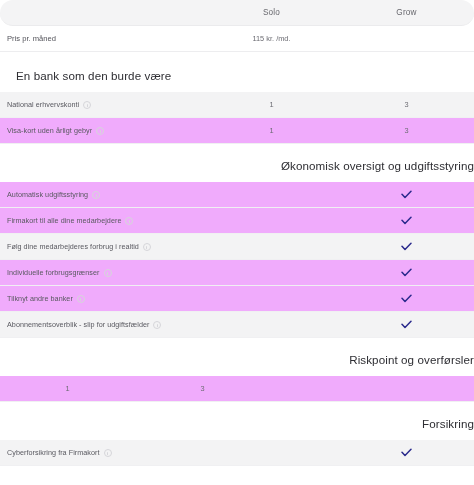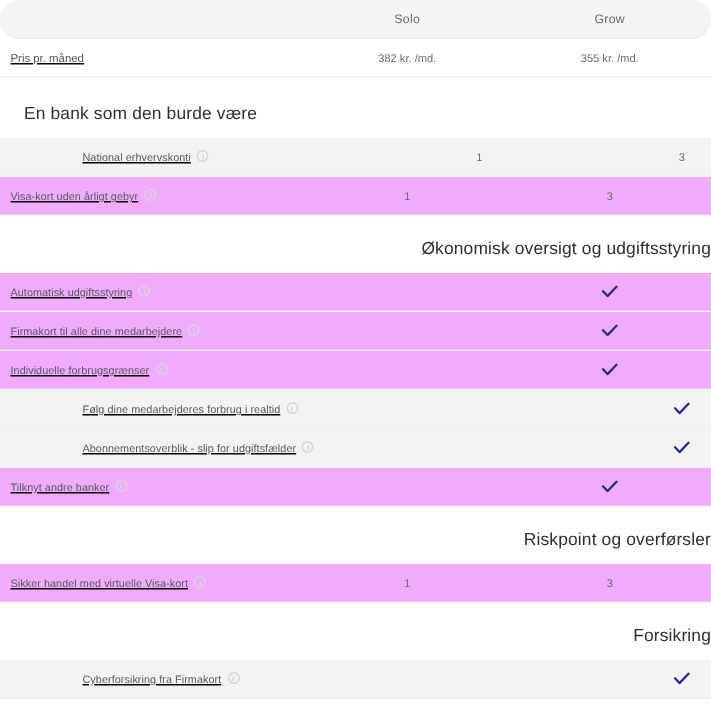--- a/index.html
+++ b/index.html
@@ -24,23 +24,22 @@
     display: flex;
     align-items: center;
     width: 100%;
     min-height: 26px;
   }
 
   .cell-label {
     flex: 0 0 204px;
     padding-left: 7px;
     display: flex;
-    align-items: flex-start;
+    align-items: flex-end;
     gap: 4px;
-    text-decoration: underline;
   }
 
   .cell-val {
     flex: 0 0 135px;
     text-align: center;
     display: flex;
     align-items: center;
     justify-content: center;
   }
 
@@ -81,21 +80,21 @@
     line-height: 1.2;
   }
   .section-title.tight { padding-top: 15px; text-align: right; }
 
   
   .feat-row {
     height: 26px;
     border-bottom: 1px solid #f0f0f2;
     background: #f0abfc;
   }
-  .feat-row.shaded { background: #f3f3f4; padding-left: 48px; }
+  .feat-row.shaded { background: #f3f3f4; }
 
   .feat-label {
     font-size: 7.2px;
     color: #58585f;
     white-space: nowrap;
     letter-spacing: .05px;
   }
 
   .feat-num {
     font-size: 7.4px;
@@ -140,24 +139,21 @@
     <div class="cell-val">
       <span class="col-head">Grow</span>
     </div>
   </div>
 
   <div class="row price-row">
     <div class="cell-label">
       <span class="price-label">Pris pr. måned</span>
     </div>
     <div class="cell-val">
-      <span class="price-val">382 kr. /md.</span>
-    </div>
-    <div class="cell-val">
-      <span class="price-val">355 kr. /md.</span>
+      <span class="price-val">115 kr. /md.</span>
     </div>
   </div>
 
   <div id="sections-container">
       <div class="section-title">En bank som den burde være</div>
       <div class="row feat-row shaded">
         <div class="cell-label">
           <span class="feat-label">National erhvervskonti</span>
           <span class="info-icon"></span>
         </div>
@@ -202,37 +198,51 @@
         </div>
         <div class="cell-val"></div>
         <div class="cell-val">
           <span class="check-icon">
             <svg width="11" height="9" viewBox="0 0 11 9" fill="none">
               <path d="M1 4.2 L4 7.4 L10 1.2" stroke="#2a2a8c" stroke-width="1.5" stroke-linecap="round" stroke-linejoin="round"></path>
             </svg>
           </span>
         </div>
       </div>
+      <div class="row feat-row shaded">
+        <div class="cell-label">
+          <span class="feat-label">Følg dine medarbejderes forbrug i realtid</span>
+          <span class="info-icon"></span>
+        </div>
+        <div class="cell-val"></div>
+        <div class="cell-val">
+          <span class="check-icon">
+            <svg width="11" height="9" viewBox="0 0 11 9" fill="none">
+              <path d="M1 4.2 L4 7.4 L10 1.2" stroke="#2a2a8c" stroke-width="1.5" stroke-linecap="round" stroke-linejoin="round"></path>
+            </svg>
+          </span>
+        </div>
+      </div>
       <div class="row feat-row">
         <div class="cell-label">
           <span class="feat-label">Individuelle forbrugsgrænser</span>
           <span class="info-icon"></span>
         </div>
         <div class="cell-val"></div>
         <div class="cell-val">
           <span class="check-icon">
             <svg width="11" height="9" viewBox="0 0 11 9" fill="none">
               <path d="M1 4.2 L4 7.4 L10 1.2" stroke="#2a2a8c" stroke-width="1.5" stroke-linecap="round" stroke-linejoin="round"></path>
             </svg>
           </span>
         </div>
       </div>
-      <div class="row feat-row shaded">
-        <div class="cell-label">
-          <span class="feat-label">Følg dine medarbejderes forbrug i realtid</span>
+      <div class="row feat-row">
+        <div class="cell-label">
+          <span class="feat-label">Tilknyt andre banker</span>
           <span class="info-icon"></span>
         </div>
         <div class="cell-val"></div>
         <div class="cell-val">
           <span class="check-icon">
             <svg width="11" height="9" viewBox="0 0 11 9" fill="none">
               <path d="M1 4.2 L4 7.4 L10 1.2" stroke="#2a2a8c" stroke-width="1.5" stroke-linecap="round" stroke-linejoin="round"></path>
             </svg>
           </span>
         </div>
@@ -244,40 +254,22 @@
         </div>
         <div class="cell-val"></div>
         <div class="cell-val">
           <span class="check-icon">
             <svg width="11" height="9" viewBox="0 0 11 9" fill="none">
               <path d="M1 4.2 L4 7.4 L10 1.2" stroke="#2a2a8c" stroke-width="1.5" stroke-linecap="round" stroke-linejoin="round"></path>
             </svg>
           </span>
         </div>
       </div>
-      <div class="row feat-row">
-        <div class="cell-label">
-          <span class="feat-label">Tilknyt andre banker</span>
-          <span class="info-icon"></span>
-        </div>
-        <div class="cell-val"></div>
-        <div class="cell-val">
-          <span class="check-icon">
-            <svg width="11" height="9" viewBox="0 0 11 9" fill="none">
-              <path d="M1 4.2 L4 7.4 L10 1.2" stroke="#2a2a8c" stroke-width="1.5" stroke-linecap="round" stroke-linejoin="round"></path>
-            </svg>
-          </span>
-        </div>
-      </div>
       <div class="section-title tight">Riskpoint og overførsler</div>
       <div class="row feat-row">
-        <div class="cell-label">
-          <span class="feat-label">Sikker handel med virtuelle Visa-kort</span>
-          <span class="info-icon"></span>
-        </div>
         <div class="cell-val">
           <span class="feat-num">1</span>
         </div>
         <div class="cell-val">
           <span class="feat-num">3</span>
         </div>
       </div>
       <div class="section-title tight">Forsikring</div>
       <div class="row feat-row shaded">
         <div class="cell-label">

